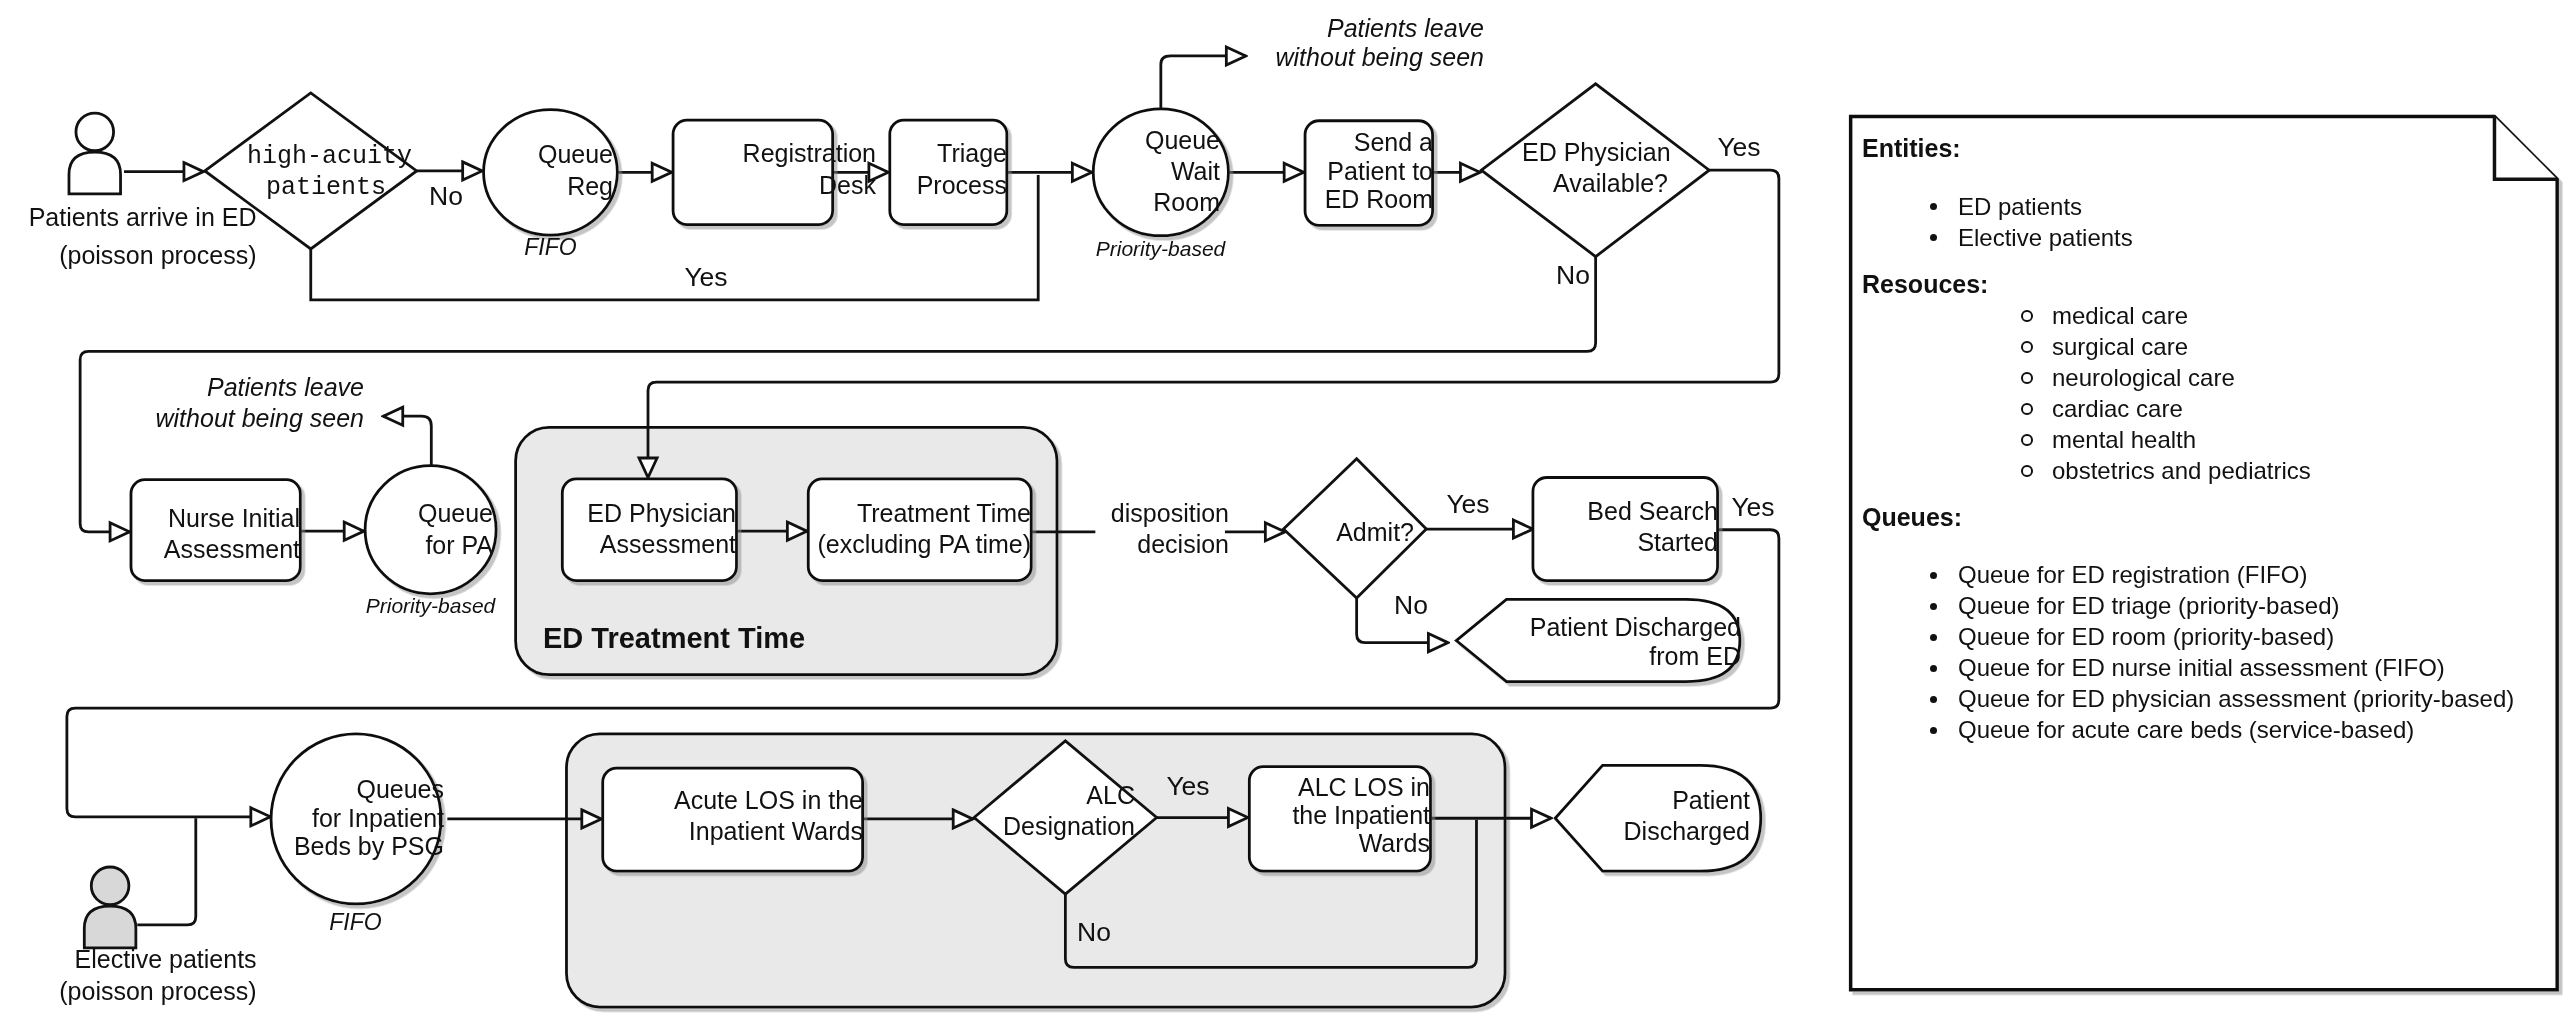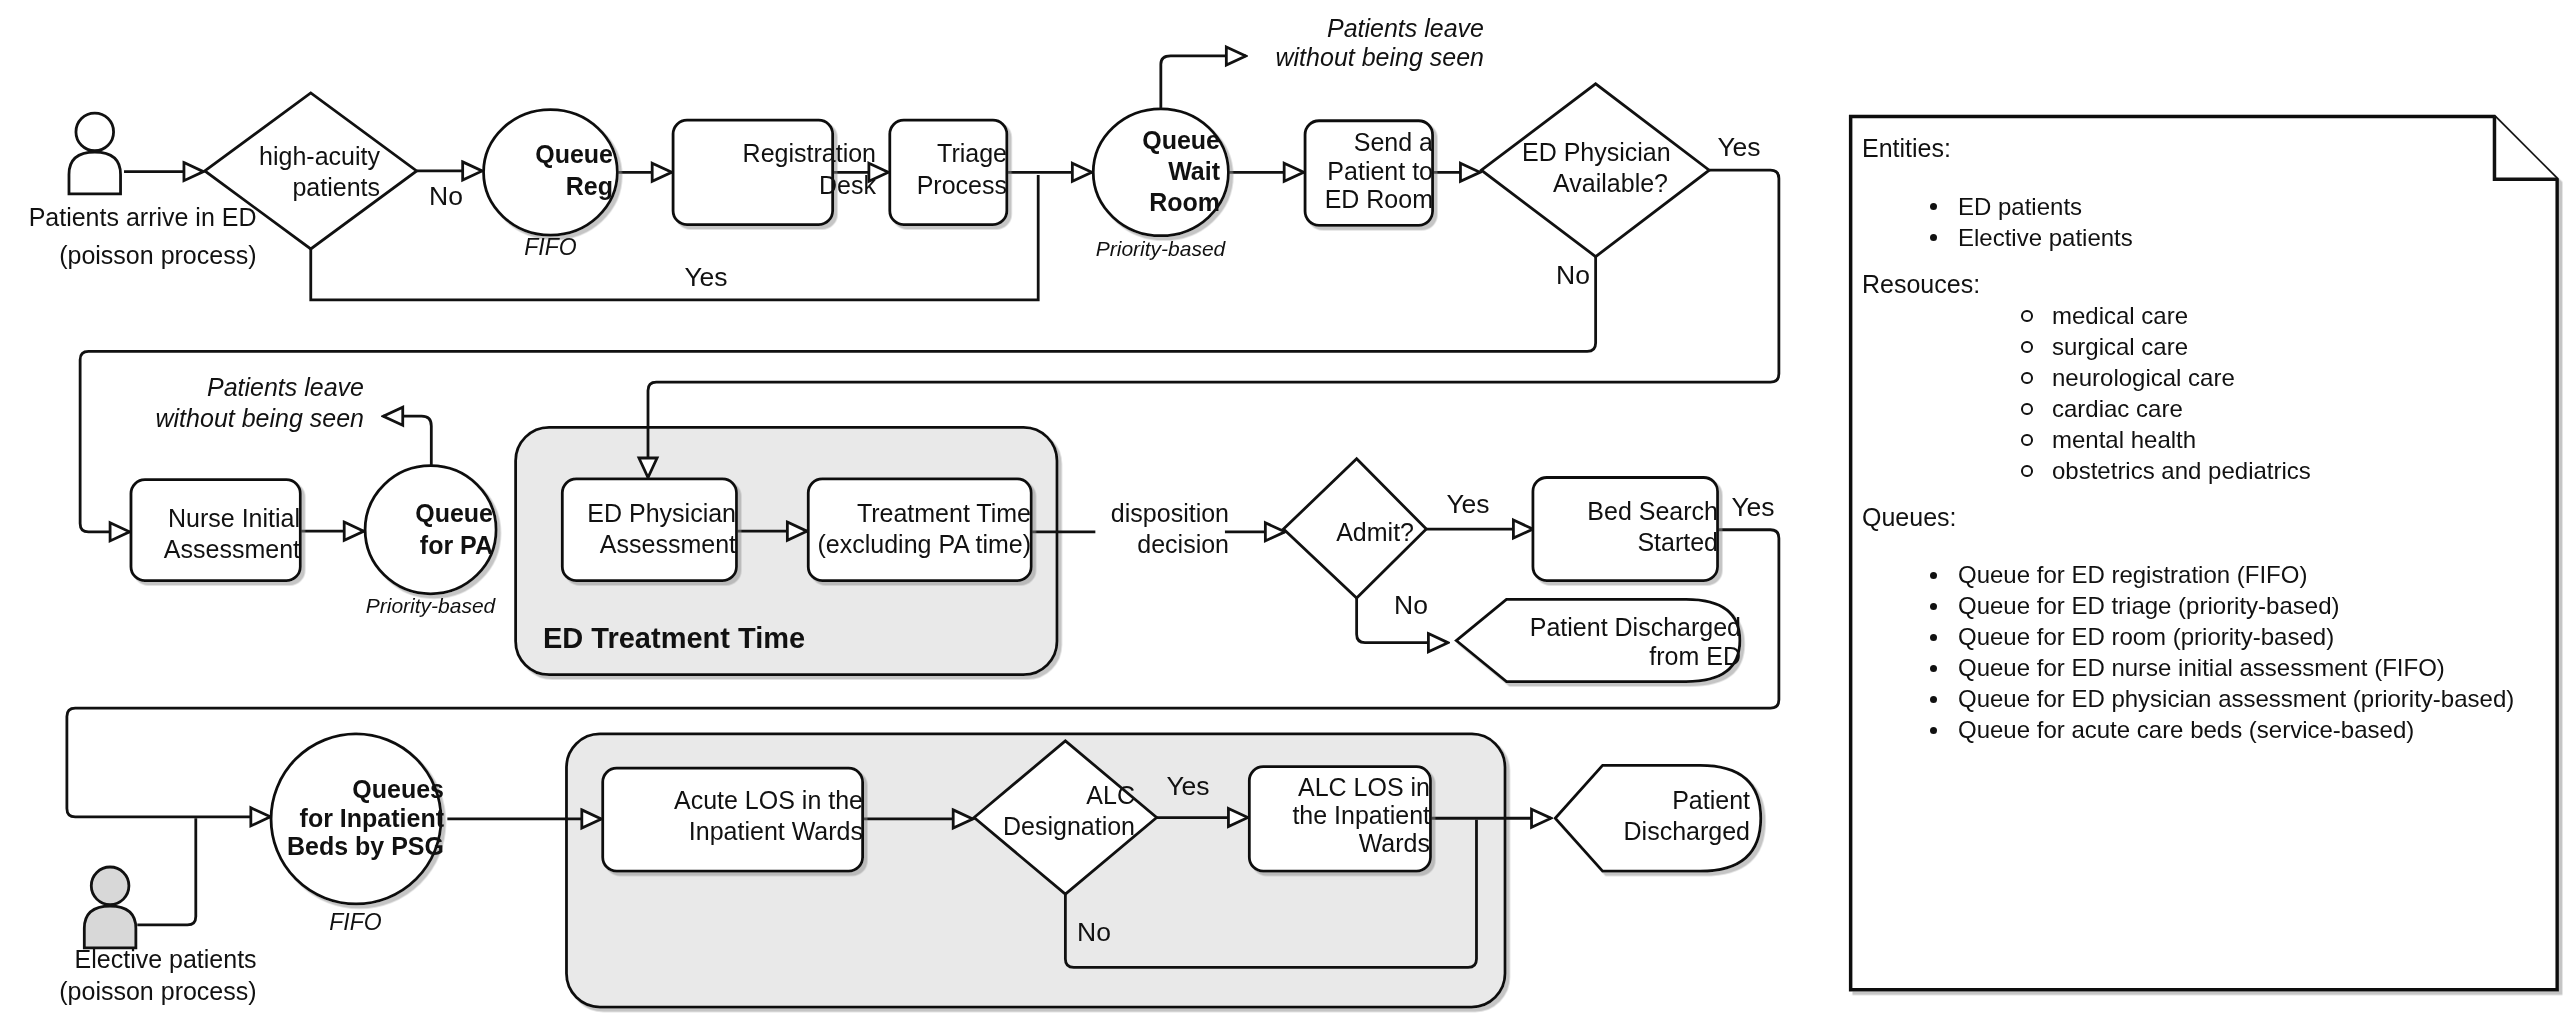--- a/index.html
+++ b/index.html
@@ -1,31 +1,31 @@
 <!DOCTYPE html>
 <html style="font-size:11px"><head>
 <meta charset="utf-8">
 <style>
   html,body{margin:0;padding:0;background:#ffffff;}
   #canvas{position:relative;width:2576px;height:1024px;background:#ffffff;overflow:hidden;
           font-family:"Liberation Sans",sans-serif;color:#111;}
   #wires{position:absolute;left:0;top:0;}
   .lbl{position:absolute;text-align:center;font-size:25px;line-height:32px;}
   .lbl div{white-space:nowrap;text-align:right;}
-  .b{font-weight:bold;}
+  .b{font-weight:normal;}
   .it{font-style:italic;}
   .edge{font-size:26.5px;}
   .disc{font-size:21px;line-height:25px;font-style:italic;}
   .fifo{font-size:23px;font-style:italic;}
   .cont{font-size:29px;font-weight:bold;text-align:left;line-height:33px;}
   .lh40{line-height:28px}.lh41{line-height:28.6px}.lh42{line-height:29px}
   .lh44{line-height:31px}.lh45{line-height:31px}.lh54{line-height:38px}
   
   .note-content{position:absolute;left:1862px;top:133px;width:683px;}
-  .panel-h{font-size:25px;font-weight:normal;line-height:31px;margin:0;}
+  .panel-h{font-size:25px;font-weight:bold;line-height:31px;margin:0;}
   .mt34{margin-top:16px;}
   ul.nlist{list-style:none;margin:26.5px 0 0 0;padding:0;}
   ul.nlist.sub{margin:0;}
   ul.nlist li{position:relative;padding-left:96px;font-size:24px;line-height:31px;}
   ul.nlist li::before{content:"";position:absolute;left:68px;top:12.5px;width:7px;height:7px;
                       background:#111;border-radius:50%;}
   ul.nlist.sub li{padding-left:190px;}
   ul.nlist.sub li::before{left:159px;top:10.5px;width:7.7px;height:7.7px;background:transparent;
                           border:2.1px solid #111;}
 </style>
@@ -118,21 +118,21 @@
   <g>
     <path d="M2656,167 H3580 L3670,257 V1420 H2656 Z" fill="#fff" stroke="#111" stroke-width="5" filter="url(#ds)"></path>
     <path d="M3580,167 V257 H3670" fill="#fff" stroke="#111" stroke-width="5"></path>
   </g>
 </svg>
 
 <div class="lbl lh54" style="left:12.5px;top:198px;width:244px;">
       <div>Patients arrive in ED</div>
       <div>(poisson process)</div>
     </div>
-<div class="lbl lh44" style="left:241px;top:141px;width:139px;">
+<div class="lbl lh44" style="left:247px;top:141px;width:139px;font-family:Liberation Mono, monospace;">
       <div>high-acuity</div>
       <div>patients</div>
     </div>
 <div class="lbl edge" style="left:418px;top:180px;width:56px;">No</div>
 <div class="lbl b" style="left:488px;top:138px;width:125px;">
       <div>Queue</div>
       <div>Reg</div>
     </div>
 <div class="lbl fifo" style="left:495px;top:231px;width:111px;">FIFO</div>
 <div class="lbl" style="left:673px;top:137px;width:193px;margin-left:10px;">

